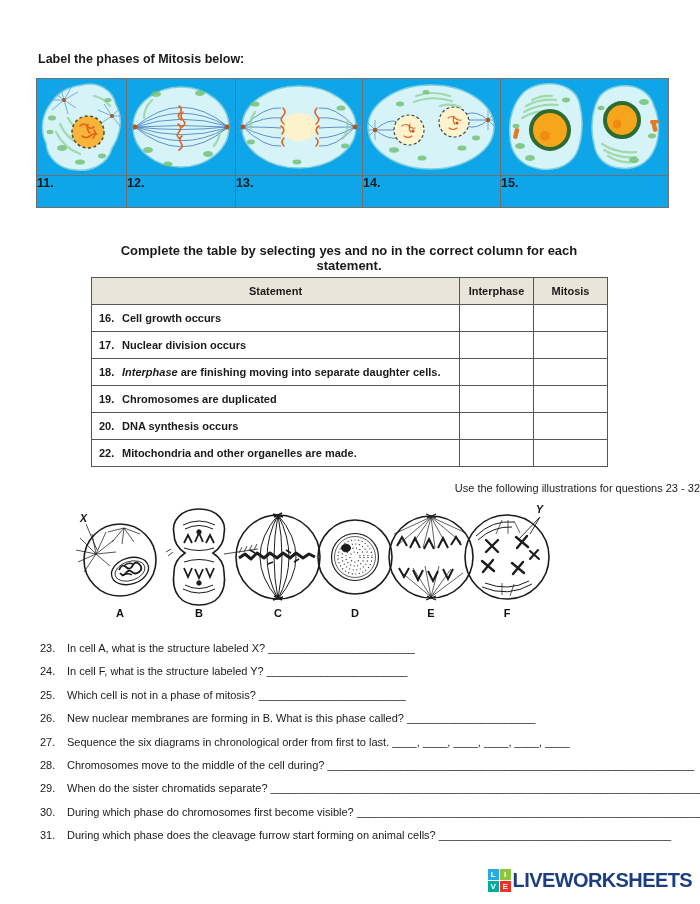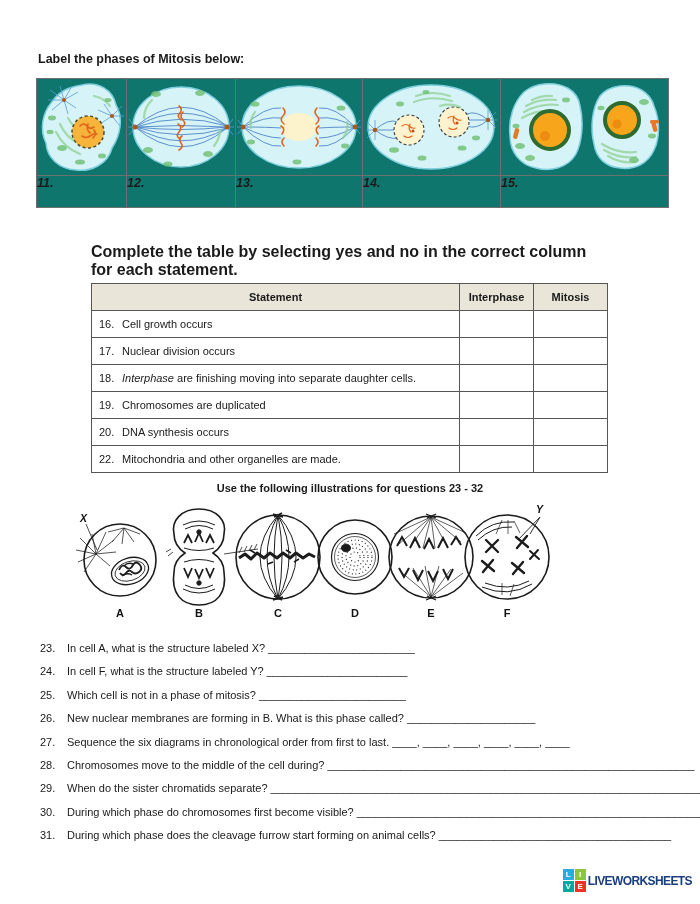--- a/index.html
+++ b/index.html
@@ -2,55 +2,55 @@
 <html><head>
 <meta charset="utf-8">
 <style>
   html,body{margin:0;padding:0;background:#ffffff;}
   .page{position:relative;width:700px;height:904px;background:#fff;overflow:hidden;
         font-family:"Liberation Sans",sans-serif;color:#1a1a1a;}
 
   
   #s1-title{position:absolute;left:38px;top:52px;font-size:12.5px;font-weight:bold;}
   table.phase{position:absolute;left:36px;top:78px;border-collapse:collapse;table-layout:fixed;}
-  table.phase td{border:1.5px solid #6f6f6f;padding:0;vertical-align:top;background:#0f766e;font-style:italic;}
+  table.phase td{border:1.5px solid #6f6f6f;padding:0;vertical-align:top;background:#0ea5e9;}
   td.img-cell{height:96px;}
   td.img-cell svg{display:block;margin:1px auto 0 auto;}
   td.num-cell{height:31px;font-weight:bold;font-size:12.5px;padding:4px 0 0 6px;}
 
   
   #s2{position:absolute;left:91px;top:243px;width:516px;}
-  .s2-title{text-align:left;font-weight:bold;font-size:16px;margin-bottom:4px;}
+  .s2-title{text-align:center;font-weight:bold;font-size:13px;margin-bottom:4px;}
   table.stmt{border-collapse:collapse;width:516px;font-size:11px;table-layout:fixed;}
-  table.stmt th,table.stmt td{border:1px solid #565656;}
+  table.stmt th,table.stmt td{border:1px solid #565656;font-weight:bold;}
   table.stmt th{background:#e9e5d8;font-weight:bold;height:24px;font-size:11px;}
   td.stmt-text{height:24px;padding-left:7px;}
   td.ans{background:#fff;}
   .qnum{display:inline-block;width:23px;}
   .ital{font-style:italic;}
 
   
-  #s3-title{position:absolute;left:0;top:482px;width:700px;text-align:center;
-            font-weight:bold;font-size:11px;}
+  #s3-title{position:absolute;left:0;top:482px;width:700px;text-align:right;
+            font-weight:normal;font-size:11px;}
   #illustrations{position:absolute;left:72px;top:500px;}
 
   
   #questions{position:absolute;left:40px;top:642px;font-size:11px;}
   .q{height:23.4px;white-space:nowrap;display:flex;align-items:flex-start;}
   .q-num{width:27px;flex:none;}
   .q-blank{margin-left:3px;letter-spacing:0;color:#1a1a1a;}
 
   
   #footer{position:absolute;top:869px;right:8px;display:flex;align-items:center;gap:2px;}
   .logo-grid{width:23px;height:23px;display:grid;grid-template-columns:11px 11px;
              grid-template-rows:11px 11px;gap:1px;}
   .tile{color:#fff;font-size:8px;font-weight:bold;display:flex;align-items:center;
         justify-content:center;line-height:1;}
   .t0{background:#29abe2;} .t1{background:#8cc63f;} .t2{background:#00a99d;} .t3{background:#ee3124;}
-  .brand{font-size:12px;font-weight:bold;color:#1b3f7e;letter-spacing:-0.6px;}
+  .brand{font-size:20px;font-weight:bold;color:#1b3f7e;letter-spacing:-0.6px;}
 
   
   .cellbody{fill:#d6f3f8;stroke:#7ecfdd;stroke-width:1.5;}
   .ray{stroke:#5a9bd4;stroke-width:.8;fill:none;}
   .sp{stroke:#4e86c8;stroke-width:.9;fill:none;}
   .chr{stroke:#e0621d;stroke-width:1.6;fill:none;stroke-linecap:round;}
   .org{fill:#6fbf73;opacity:.82;}
   .er{stroke:#8fd092;stroke-width:2.2;fill:none;opacity:.75;stroke-linecap:round;}
   .ctr{fill:#a85a1c;}
   .nucl{fill:#f6b53a;stroke:#4d4d2e;stroke-width:1.5;stroke-dasharray:3 2.5;}

